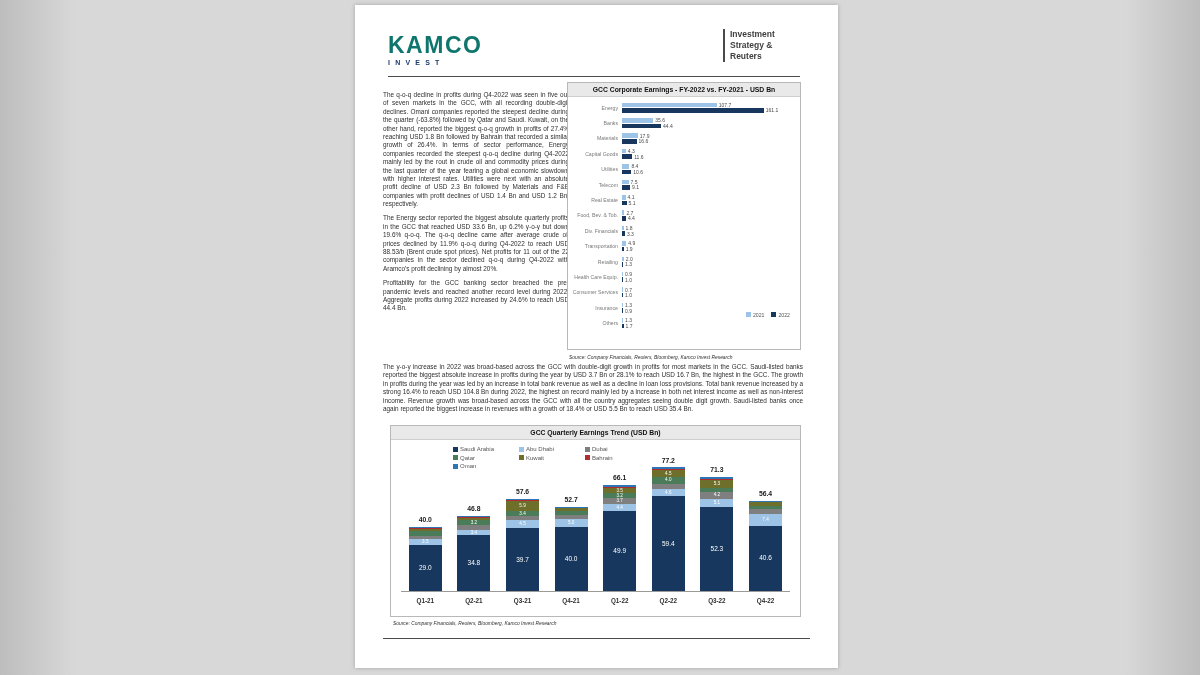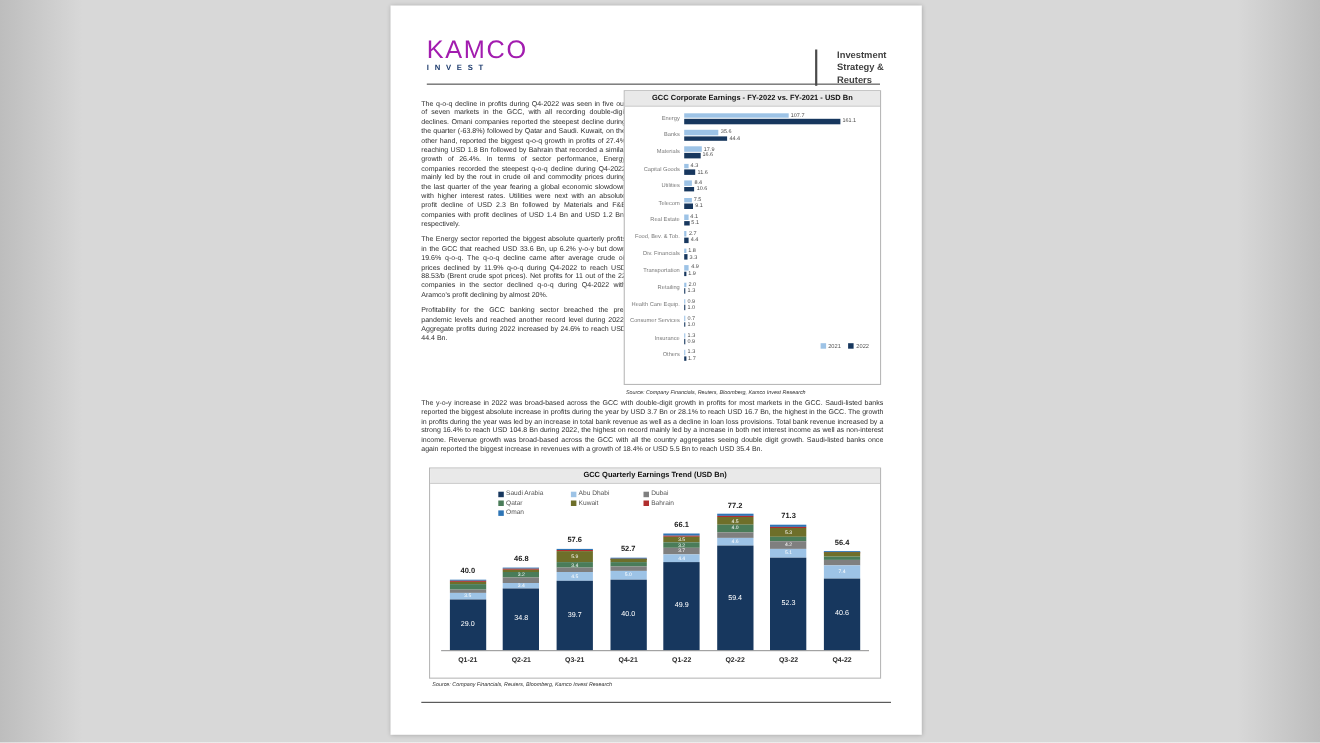--- a/index.html
+++ b/index.html
@@ -6,23 +6,23 @@
   html,body { margin:0; padding:0; }
   body {
     width:1200px; height:675px; position:relative; overflow:hidden;
     font-family:"Liberation Sans", sans-serif;
     background:linear-gradient(90deg,#bdbdbd 0px,#d8d8d8 75px,#d8d8d8 1125px,#bdbdbd 1200px);
   }
   .page { position:absolute; left:355px; top:5px; width:483px; height:663px; background:#ffffff; box-shadow:0 0 4px rgba(0,0,0,.25); }
 
   
   .logo { position:absolute; left:33px; top:29px; }
-  .logo-main { font-size:23px; font-weight:normal; color:#a21caf; letter-spacing:1.5px; line-height:1; }
+  .logo-main { font-size:23px; font-weight:bold; color:#0f766e; letter-spacing:1.5px; line-height:1; }
   .logo-sub  { font-size:7px;  font-weight:bold; color:#1e3c6e; letter-spacing:5.2px; margin-top:2px; }
-  .tagline { position:absolute; left:368px; top:40px; border-left:2px solid #4a4a4a; padding-left:18px;margin-left:18px; }
+  .tagline { position:absolute; left:368px; top:24px; border-left:2px solid #4a4a4a; padding-left:5px; }
   .tagline div { font-size:8.5px; font-weight:bold; color:#3f3f3f; line-height:1.3; }
   .header-rule { position:absolute; left:33px; top:71px; width:412px; border-top:1.5px solid #4a4a4a; }
 
   
   .col-text { position:absolute; left:28px; top:86px; width:186px; }
   .col-text p, .wide-text p { font-size:6.4px; line-height:1.31; text-align:justify; color:#2e2e2e; margin:0 0 6px 0; }
   .wide-text { position:absolute; left:28px; top:358px; width:420px; }
 
   
   .chart-box { border:1px solid #b8b8b8; background:#fff; }

